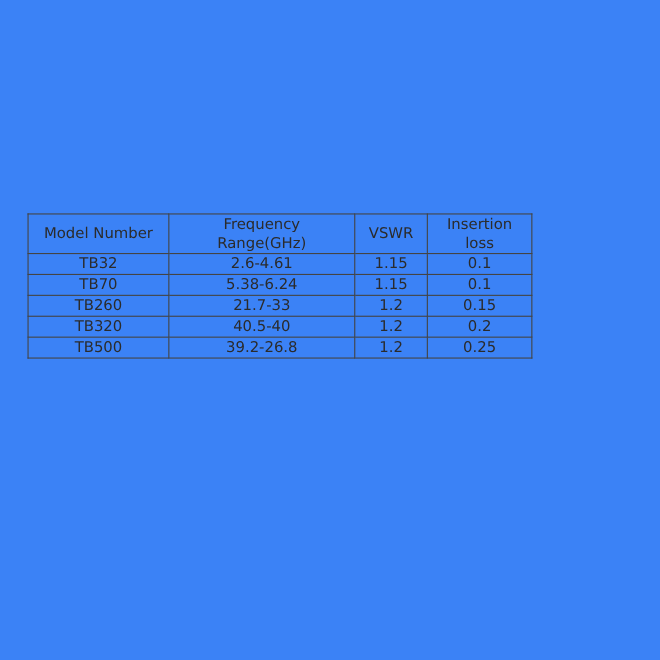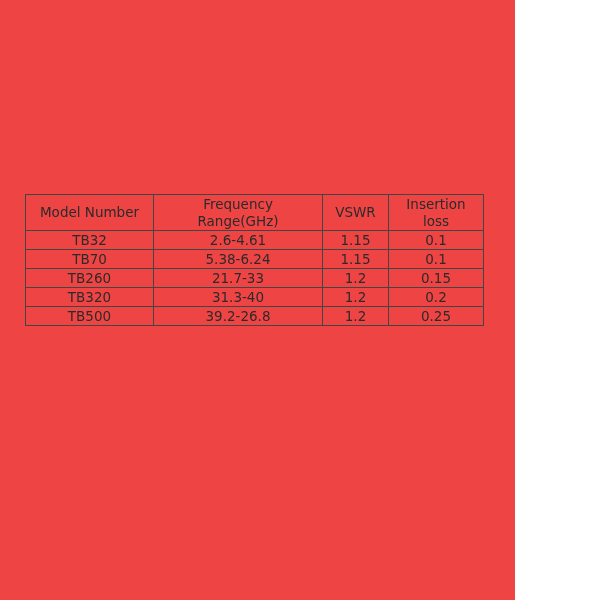--- a/index.html
+++ b/index.html
@@ -5,25 +5,24 @@
   html, body {
     margin: 0;
     padding: 0;
     width: 600px;
     height: 600px;
     background: #ffffff;
     font-family: "DejaVu Sans", "Liberation Sans", sans-serif;
   }
   .page {
     position: relative;
-    width: 481px;
+    width: 600px;
     height: 600px;
-    background: #ef4444;
+    background: #3b82f6;
     overflow: hidden;
-    padding-left: 34px;
   }
   table.spec-table {
     position: absolute;
     left: 25px;
     top: 194px;
     width: 458px;
     border-collapse: collapse;
     table-layout: fixed;
     color: #2b2b2b;
     font-size: 13.5px;
@@ -85,21 +84,21 @@
         <td>0.1</td>
       </tr>
       <tr>
         <td>TB260</td>
         <td>21.7-33</td>
         <td>1.2</td>
         <td>0.15</td>
       </tr>
       <tr>
         <td>TB320</td>
-        <td>31.3-40</td>
+        <td>40.5-40</td>
         <td>1.2</td>
         <td>0.2</td>
       </tr>
       <tr>
         <td>TB500</td>
         <td>39.2-26.8</td>
         <td>1.2</td>
         <td>0.25</td>
       </tr>
     </tbody>

